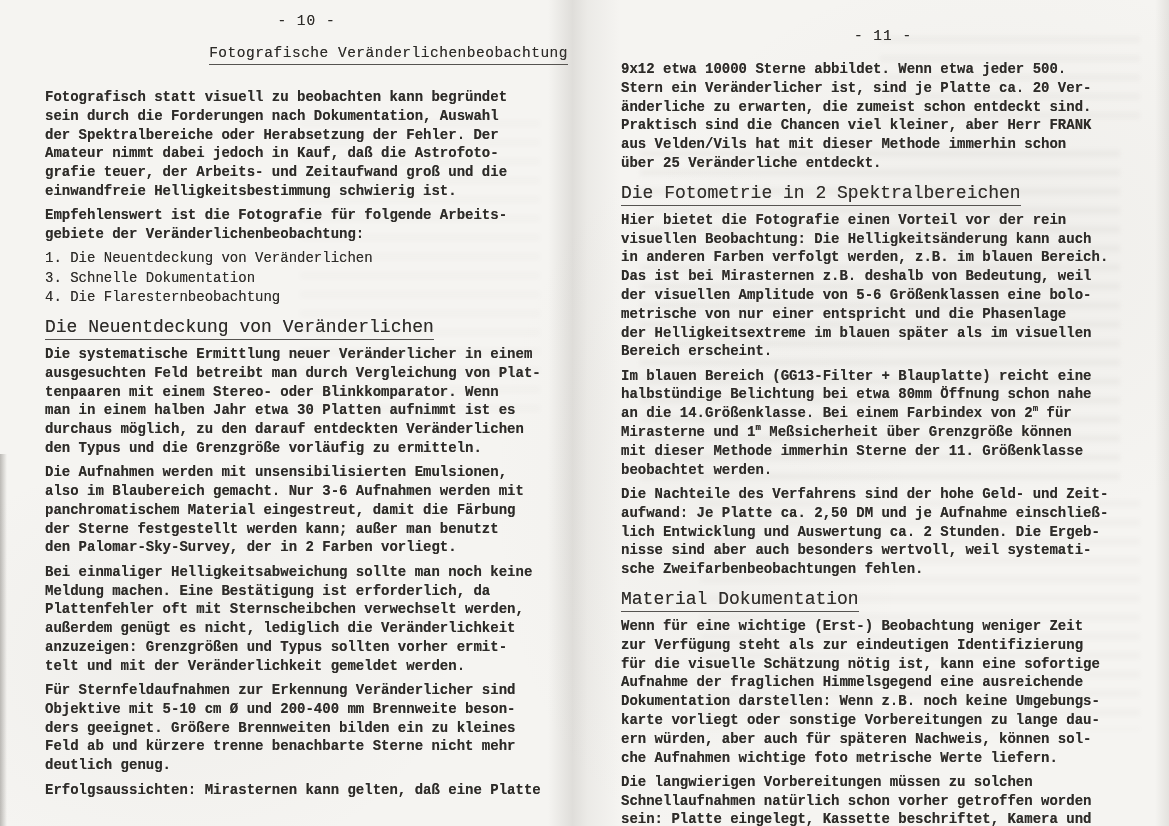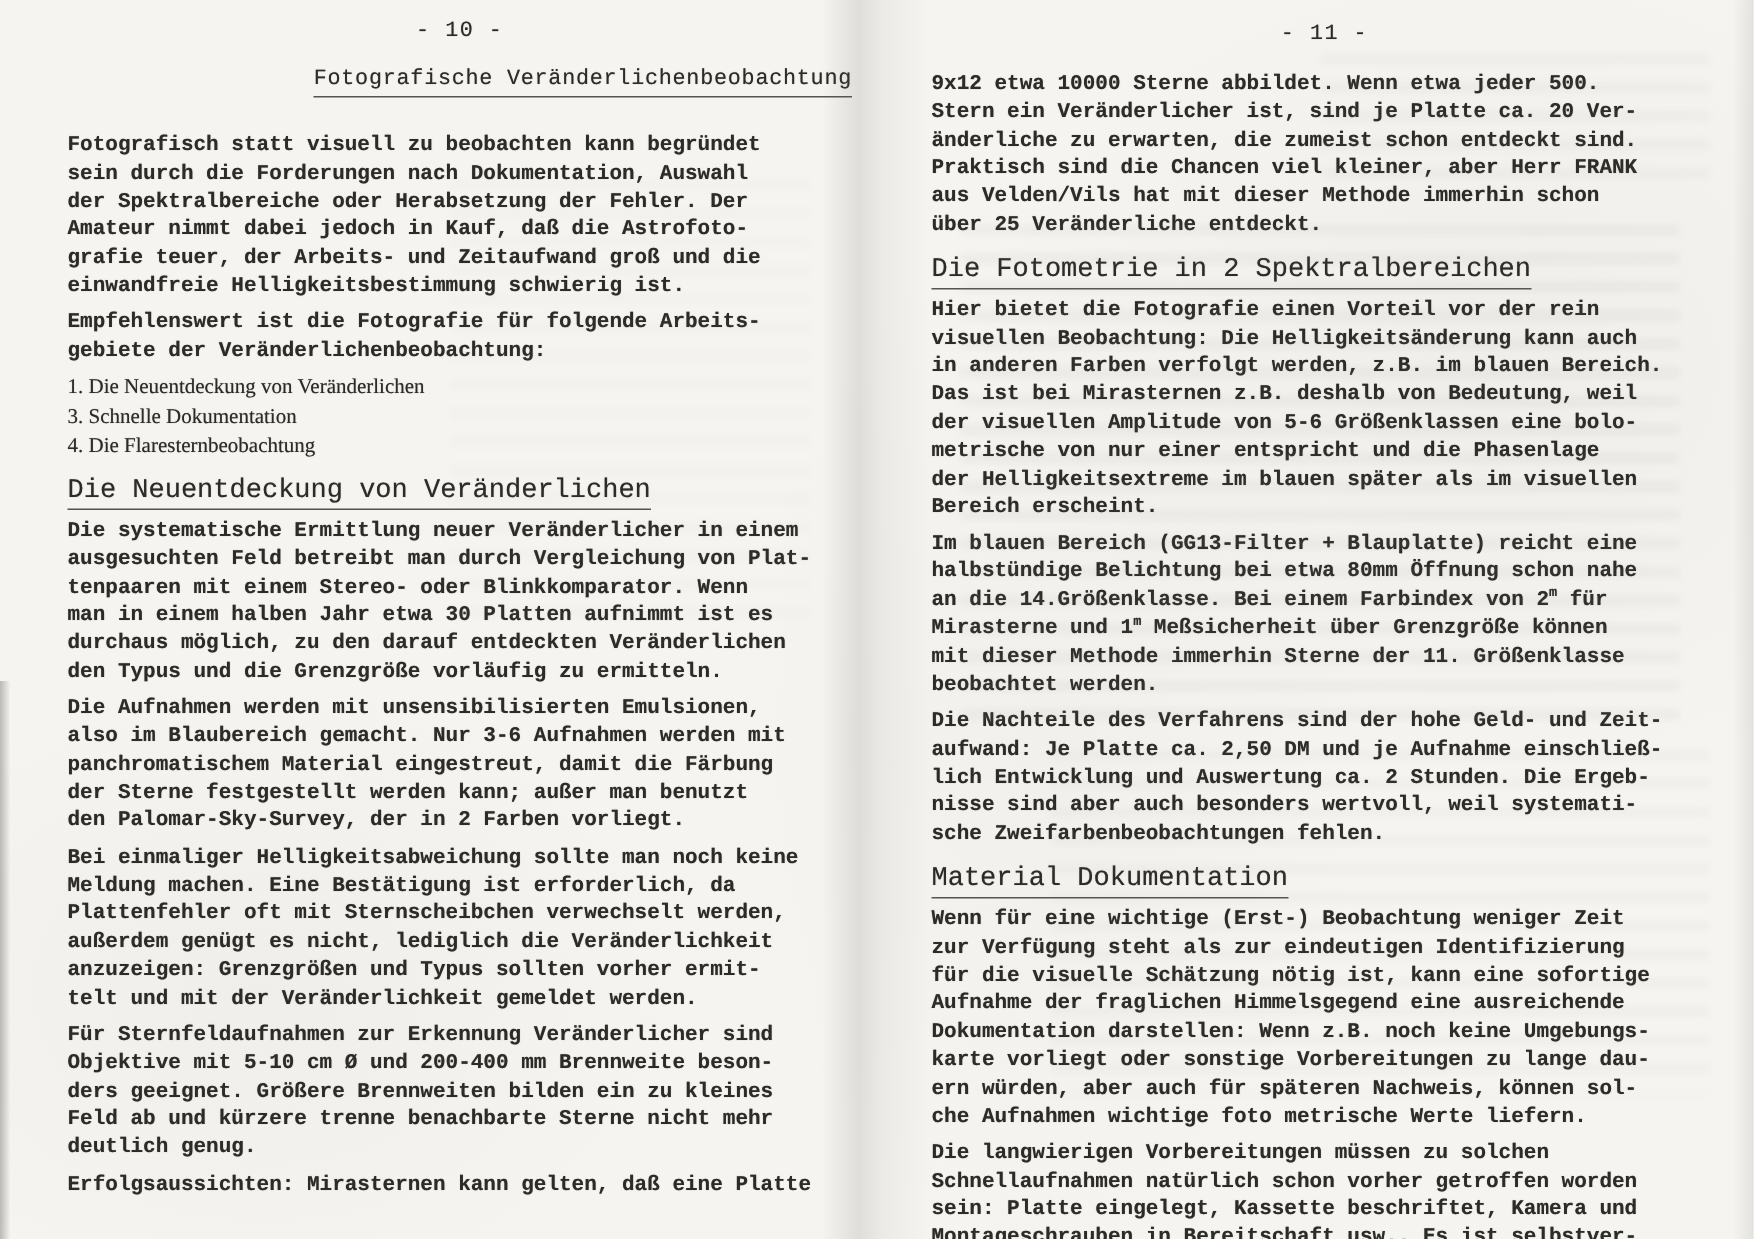--- a/index.html
+++ b/index.html
@@ -17,21 +17,21 @@
     background:
       radial-gradient(ellipse 400px 300px at 15% 80%, rgba(170,165,158,.07), transparent 70%),
       radial-gradient(ellipse 500px 400px at 85% 30%, rgba(170,165,158,.08), transparent 70%),
       radial-gradient(ellipse 300px 500px at 60% 60%, rgba(170,165,158,.05), transparent 70%);
   }
   .page{
     position:absolute;top:0;bottom:0;overflow:hidden;
     box-sizing:border-box;
   }
   .page-left{left:11px;width:585px;padding:12px 28px 0 34px;}
-  .page-right{left:585px;width:584px;padding:14px 24px 0 36px;}
+  .page-right{left:585px;width:584px;padding:27px 24px 0 36px;}
 
   .pagenum{
     text-align:center;font-size:14.5px;line-height:19px;
     margin:0 0 14px 0;letter-spacing:1px;
   }
   .doc-title{
     text-align:right;font-size:14.5px;font-weight:normal;
     margin:0 0 27px 0;letter-spacing:.5px;
   }
   .doc-title span, .heading span{
@@ -41,21 +41,21 @@
   .heading{
     font-size:18px;font-weight:normal;
     margin:10px 0 8px 0;
   }
   .para{
     font-size:14px;line-height:18.8px;
     margin:0 0 5.5px 0;
     white-space:pre-wrap;
     font-weight:bold;
   }
-  .list{margin:2px 0 7px 0;font-family:Liberation Serif, serif;}
+  .list{margin:2px 0 7px 0;}
   .list .item{font-size:14px;line-height:19.2px;white-space:pre;}
   sup.mag{font-size:9px;vertical-align:super;line-height:0;}
 
   
   .page{text-shadow:0 0 .6px rgba(45,43,40,.55);}
 
   
   .fold{
     position:absolute;top:0;bottom:0;left:548px;width:72px;
     background:linear-gradient(90deg,

